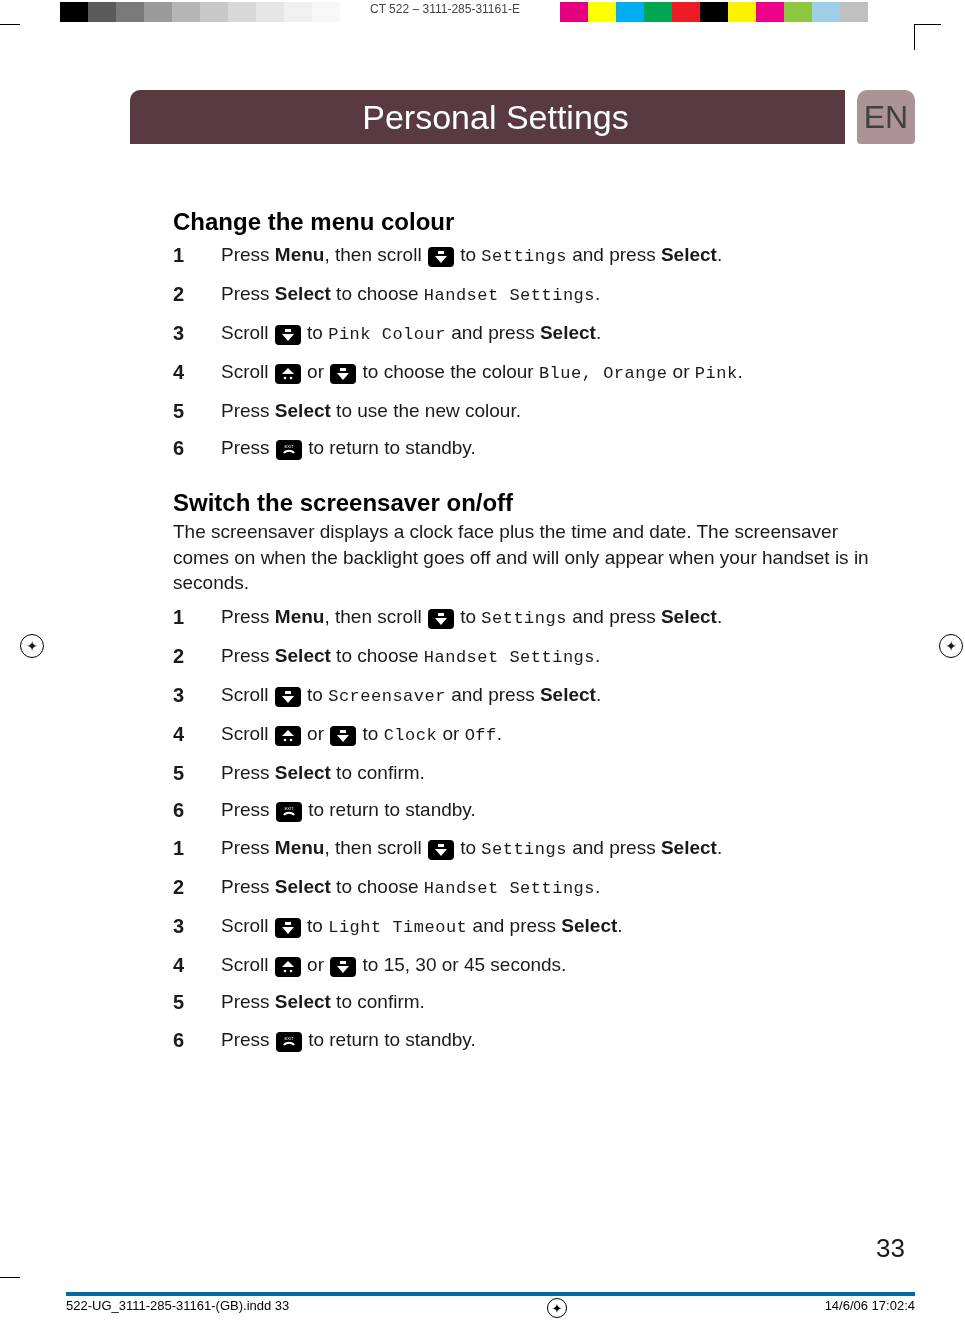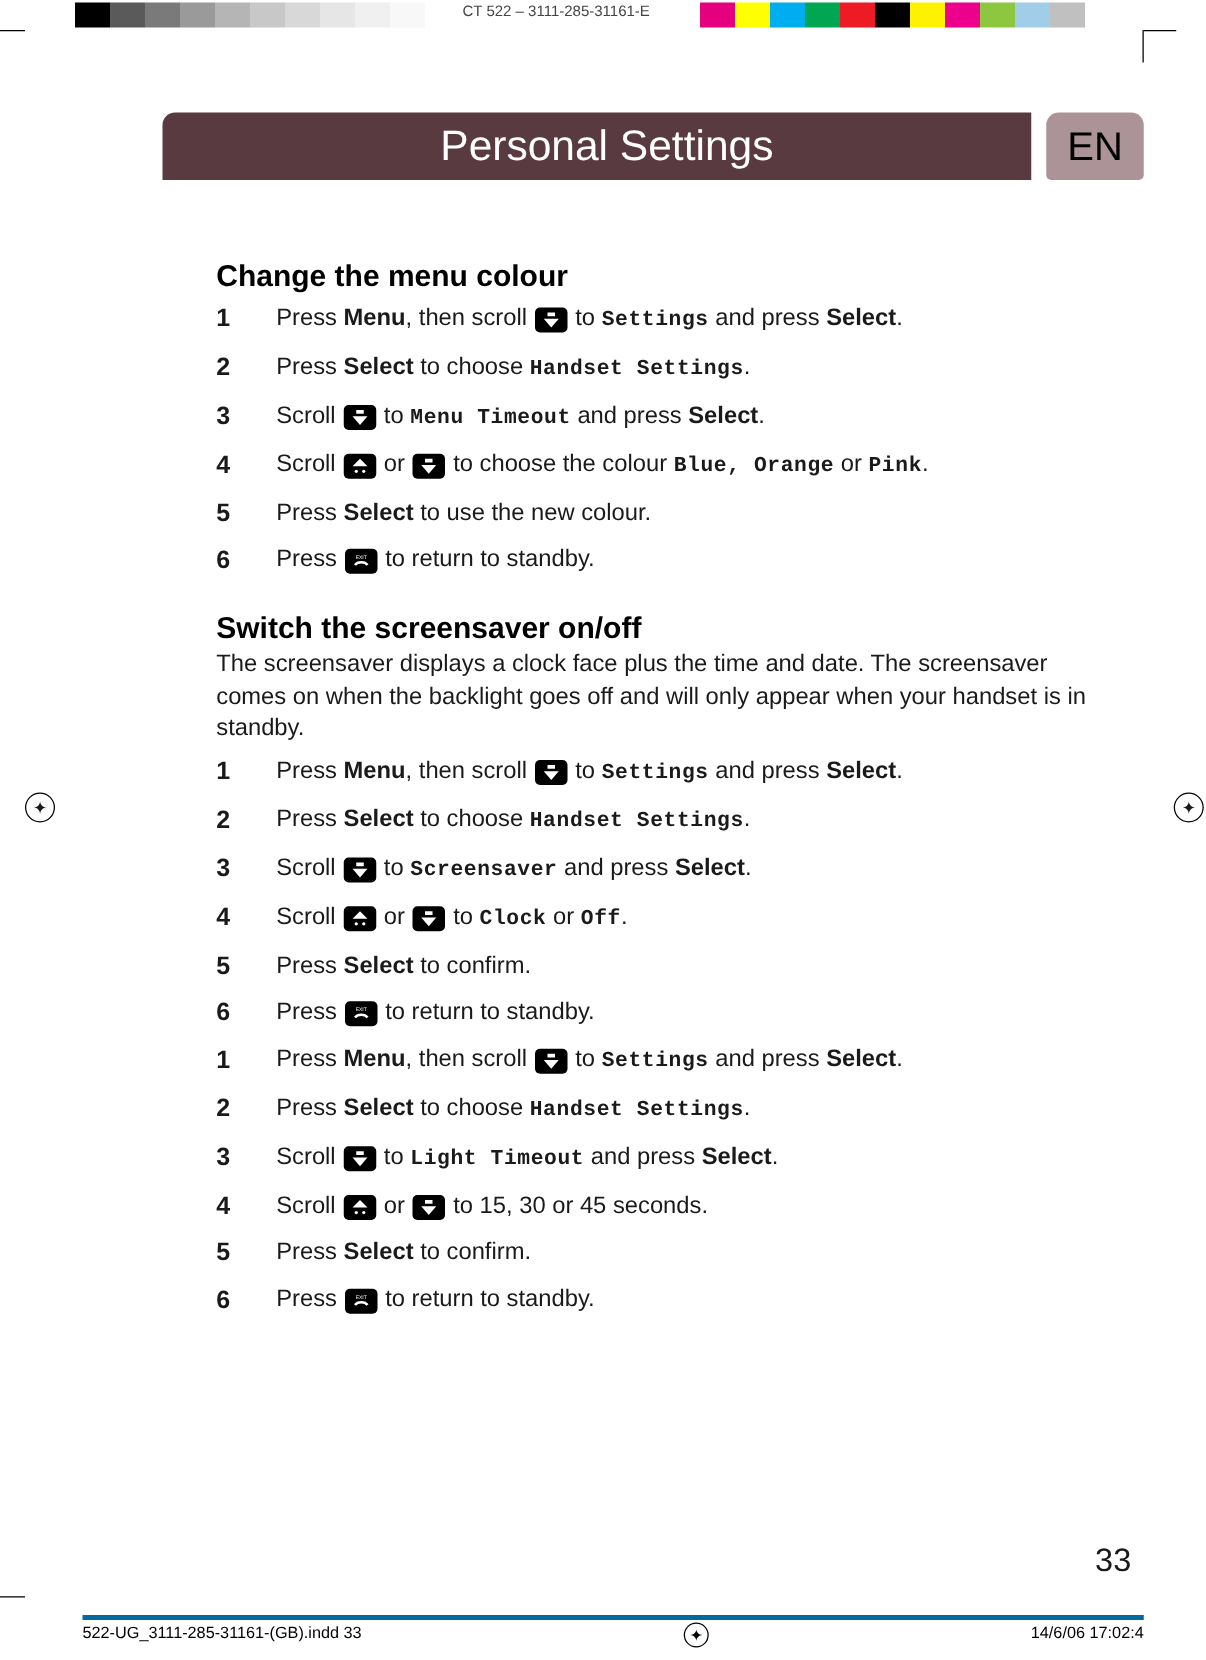--- a/index.html
+++ b/index.html
@@ -62,24 +62,24 @@
     align-items: center;
     justify-content: center;
     border-top-left-radius: 10px;
     color: #fff;
     font-size: 34px;
     font-weight: 400;
     padding-left: 16px;
   }
   .lang-badge {
     margin-left: 12px;
-    width: 78px;
+    width: 58px;
     height: 54px;
     background: #ac9398;
-    color: #000000;
+    color: #404040;
     font-size: 32px;
     display: flex;
     align-items: center;
     justify-content: center;
     border-radius: 10px 10px 4px 4px;
     font-weight: 400;
   }
 
   .content {
     position: absolute;
@@ -116,21 +116,21 @@
   }
   ol.steps > li::before {
     content: counter(step);
     position: absolute;
     left: 0;
     top: 0;
     font-weight: 700;
     font-size: 20px;
   }
   b, strong { font-weight: 700; }
-  .ui { font-family: "Courier New", monospace; font-weight: 700; font-size: 17px; letter-spacing: 0.5px; }
+  .ui { font-family: "Courier New", monospace; font-weight: 400; font-size: 17px; letter-spacing: 0.5px; }
 
   .keyicon {
     display: inline-flex;
     width: 26px;
     height: 20px;
     background: #000;
     border-radius: 4px;
     color: #fff;
     align-items: center;
     justify-content: center;
@@ -218,21 +218,21 @@
             <rect x="6" y="1" width="6" height="3" fill="#fff"></rect>
             <polygon points="9,13 3,6 15,6" fill="#fff"></polygon>
           </svg>
         </span><span> to </span><span class="ui">Settings</span><span> and press </span><b>Select</b><span>.</span></li>
       <li><span>Press </span><b>Select</b><span> to choose </span><span class="ui">Handset Settings</span><span>.</span></li>
       <li><span>Scroll </span><span class="keyicon">
           <svg viewBox="0 0 18 14">
             <rect x="6" y="1" width="6" height="3" fill="#fff"></rect>
             <polygon points="9,13 3,6 15,6" fill="#fff"></polygon>
           </svg>
-        </span><span> to </span><span class="ui">Menu Timeout</span><span> and press </span><b>Select</b><span>.</span></li>
+        </span><span> to </span><span class="ui">Pink Colour</span><span> and press </span><b>Select</b><span>.</span></li>
       <li><span>Scroll </span><span class="keyicon">
           <svg viewBox="0 0 18 14">
             <polygon points="9,1 3,7 15,7" fill="#fff"></polygon>
             <circle cx="6" cy="11" r="1.3" fill="#fff"></circle>
             <circle cx="12" cy="11" r="1.3" fill="#fff"></circle>
           </svg>
         </span><span> or </span><span class="keyicon">
           <svg viewBox="0 0 18 14">
             <rect x="6" y="1" width="6" height="3" fill="#fff"></rect>
             <polygon points="9,13 3,6 15,6" fill="#fff"></polygon>
@@ -240,21 +240,21 @@
         </span><span> to choose the colour </span><span class="ui">Blue, Orange</span><span> or </span><span class="ui">Pink</span><span>.</span></li>
       <li><span>Press </span><b>Select</b><span> to use the new colour.</span></li>
       <li><span>Press </span><span class="keyicon">
           <svg viewBox="0 0 18 14">
             <text x="9" y="5" text-anchor="middle" font-size="4" fill="#fff" font-family="Arial">EXIT</text>
             <path d="M4 10 C 6 7, 12 7, 14 10" stroke="#fff" stroke-width="2" fill="none"></path>
           </svg>
         </span><span> to return to standby.</span></li>
     </ol>
     <h2 class="section">Switch the screensaver on/off</h2>
-    <div class="intro">The screensaver displays a clock face plus the time and date. The screensaver comes on when the backlight goes off and will only appear when your handset is in standby.</div>
+    <div class="intro">The screensaver displays a clock face plus the time and date. The screensaver comes on when the backlight goes off and will only appear when your handset is in seconds.</div>
     <ol class="steps">
       <li><span>Press </span><b>Menu</b><span>, then scroll </span><span class="keyicon">
           <svg viewBox="0 0 18 14">
             <rect x="6" y="1" width="6" height="3" fill="#fff"></rect>
             <polygon points="9,13 3,6 15,6" fill="#fff"></polygon>
           </svg>
         </span><span> to </span><span class="ui">Settings</span><span> and press </span><b>Select</b><span>.</span></li>
       <li><span>Press </span><b>Select</b><span> to choose </span><span class="ui">Handset Settings</span><span>.</span></li>
       <li><span>Scroll </span><span class="keyicon">
           <svg viewBox="0 0 18 14">

